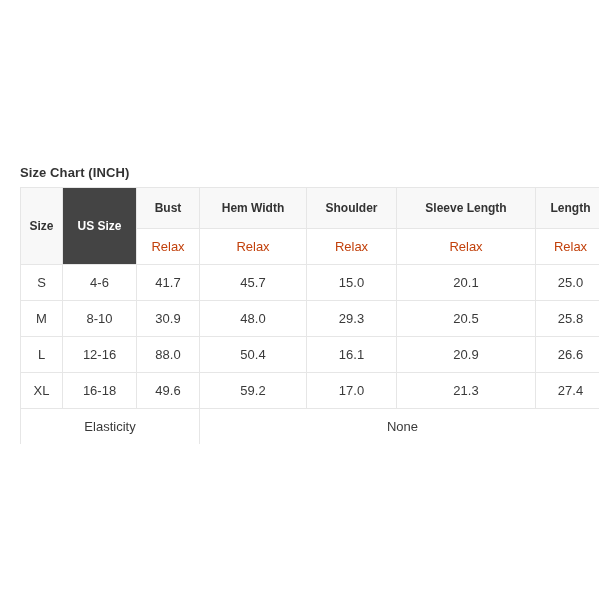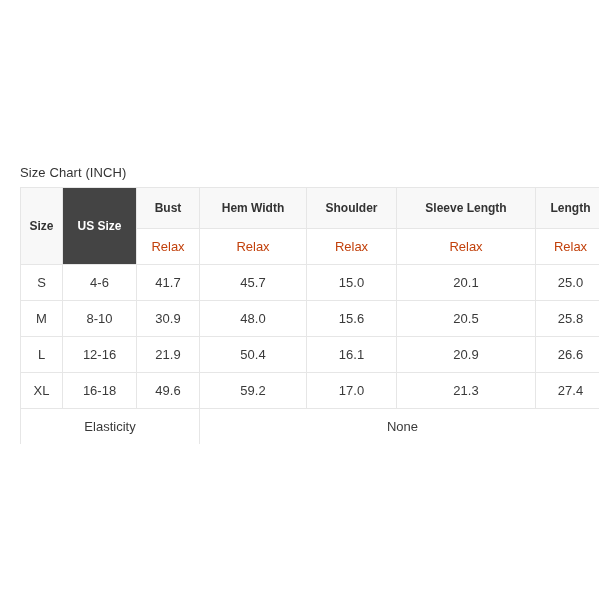--- a/index.html
+++ b/index.html
@@ -23,21 +23,21 @@
     width: 599px;
     height: 599px;
     overflow: hidden;
   }
 
   #chart-title {
     position: absolute;
     left: 20px;
     top: 165px;
     font-size: 13px;
-    font-weight: normal;
+    font-weight: bold;
     color: #333333;
     letter-spacing: 0.1px;
     white-space: nowrap;
   }
 
   #size-table-wrap {
     position: absolute;
     left: 20px;
     top: 187px;
     width: 700px;
@@ -167,28 +167,28 @@
           <td>45.7</td>
           <td>15.0</td>
           <td>20.1</td>
           <td>25.0</td>
         </tr>
         <tr class="data-row">
           <td>M</td>
           <td>8-10</td>
           <td>30.9</td>
           <td>48.0</td>
-          <td>15.6</td>
+          <td>29.3</td>
           <td>20.5</td>
           <td>25.8</td>
         </tr>
         <tr class="data-row">
           <td>L</td>
           <td>12-16</td>
-          <td>21.9</td>
+          <td>88.0</td>
           <td>50.4</td>
           <td>16.1</td>
           <td>20.9</td>
           <td>26.6</td>
         </tr>
         <tr class="data-row">
           <td>XL</td>
           <td>16-18</td>
           <td>49.6</td>
           <td>59.2</td>

